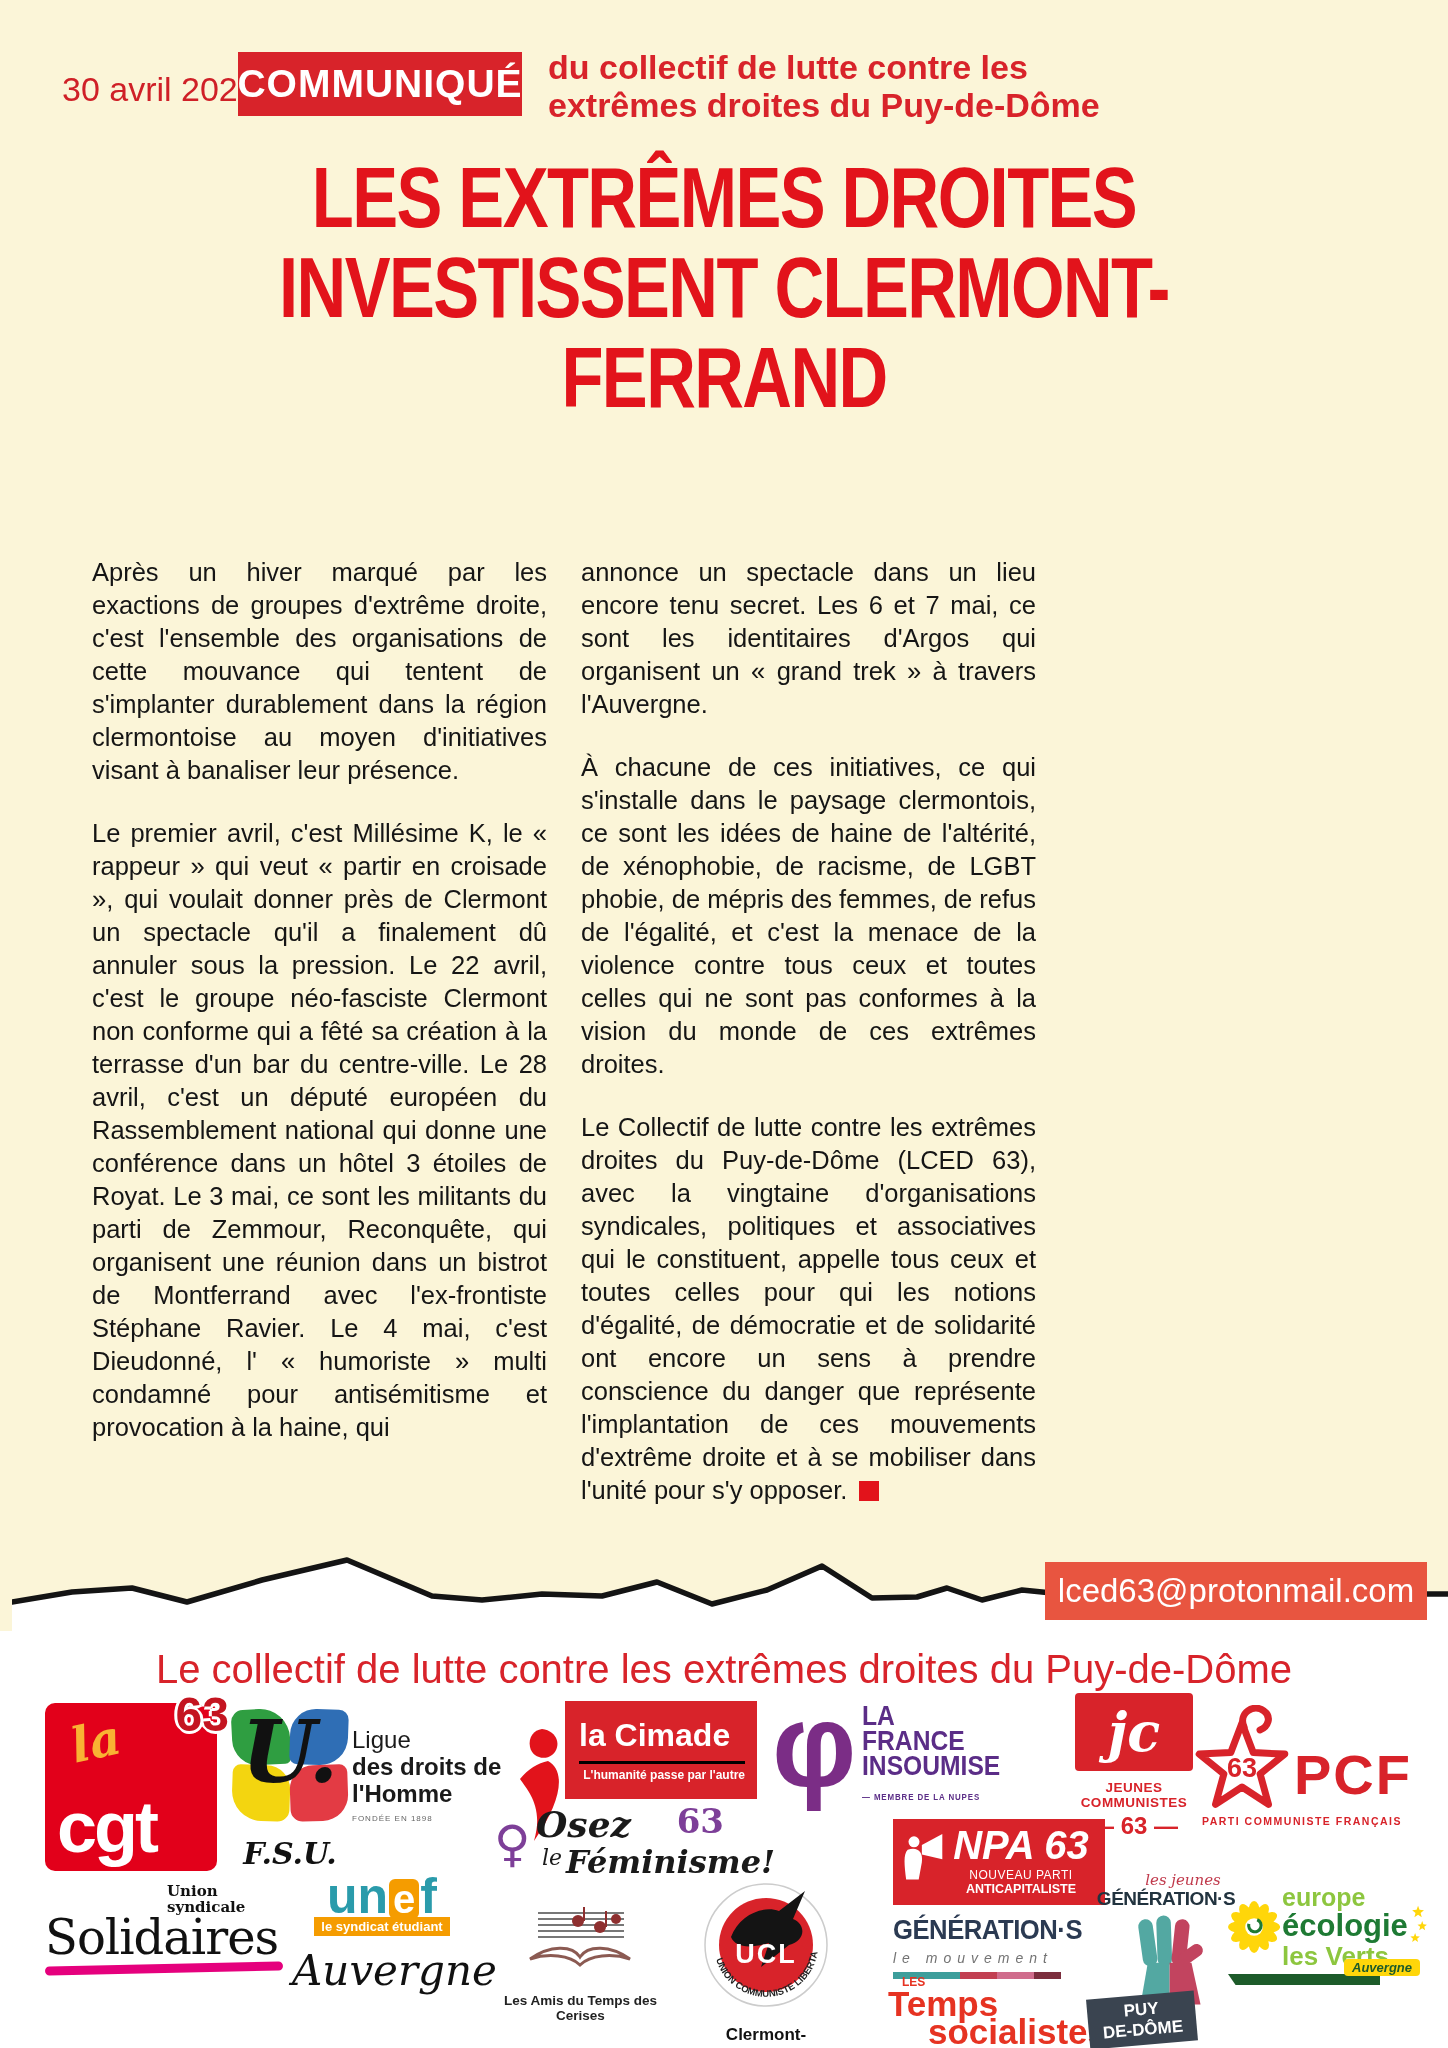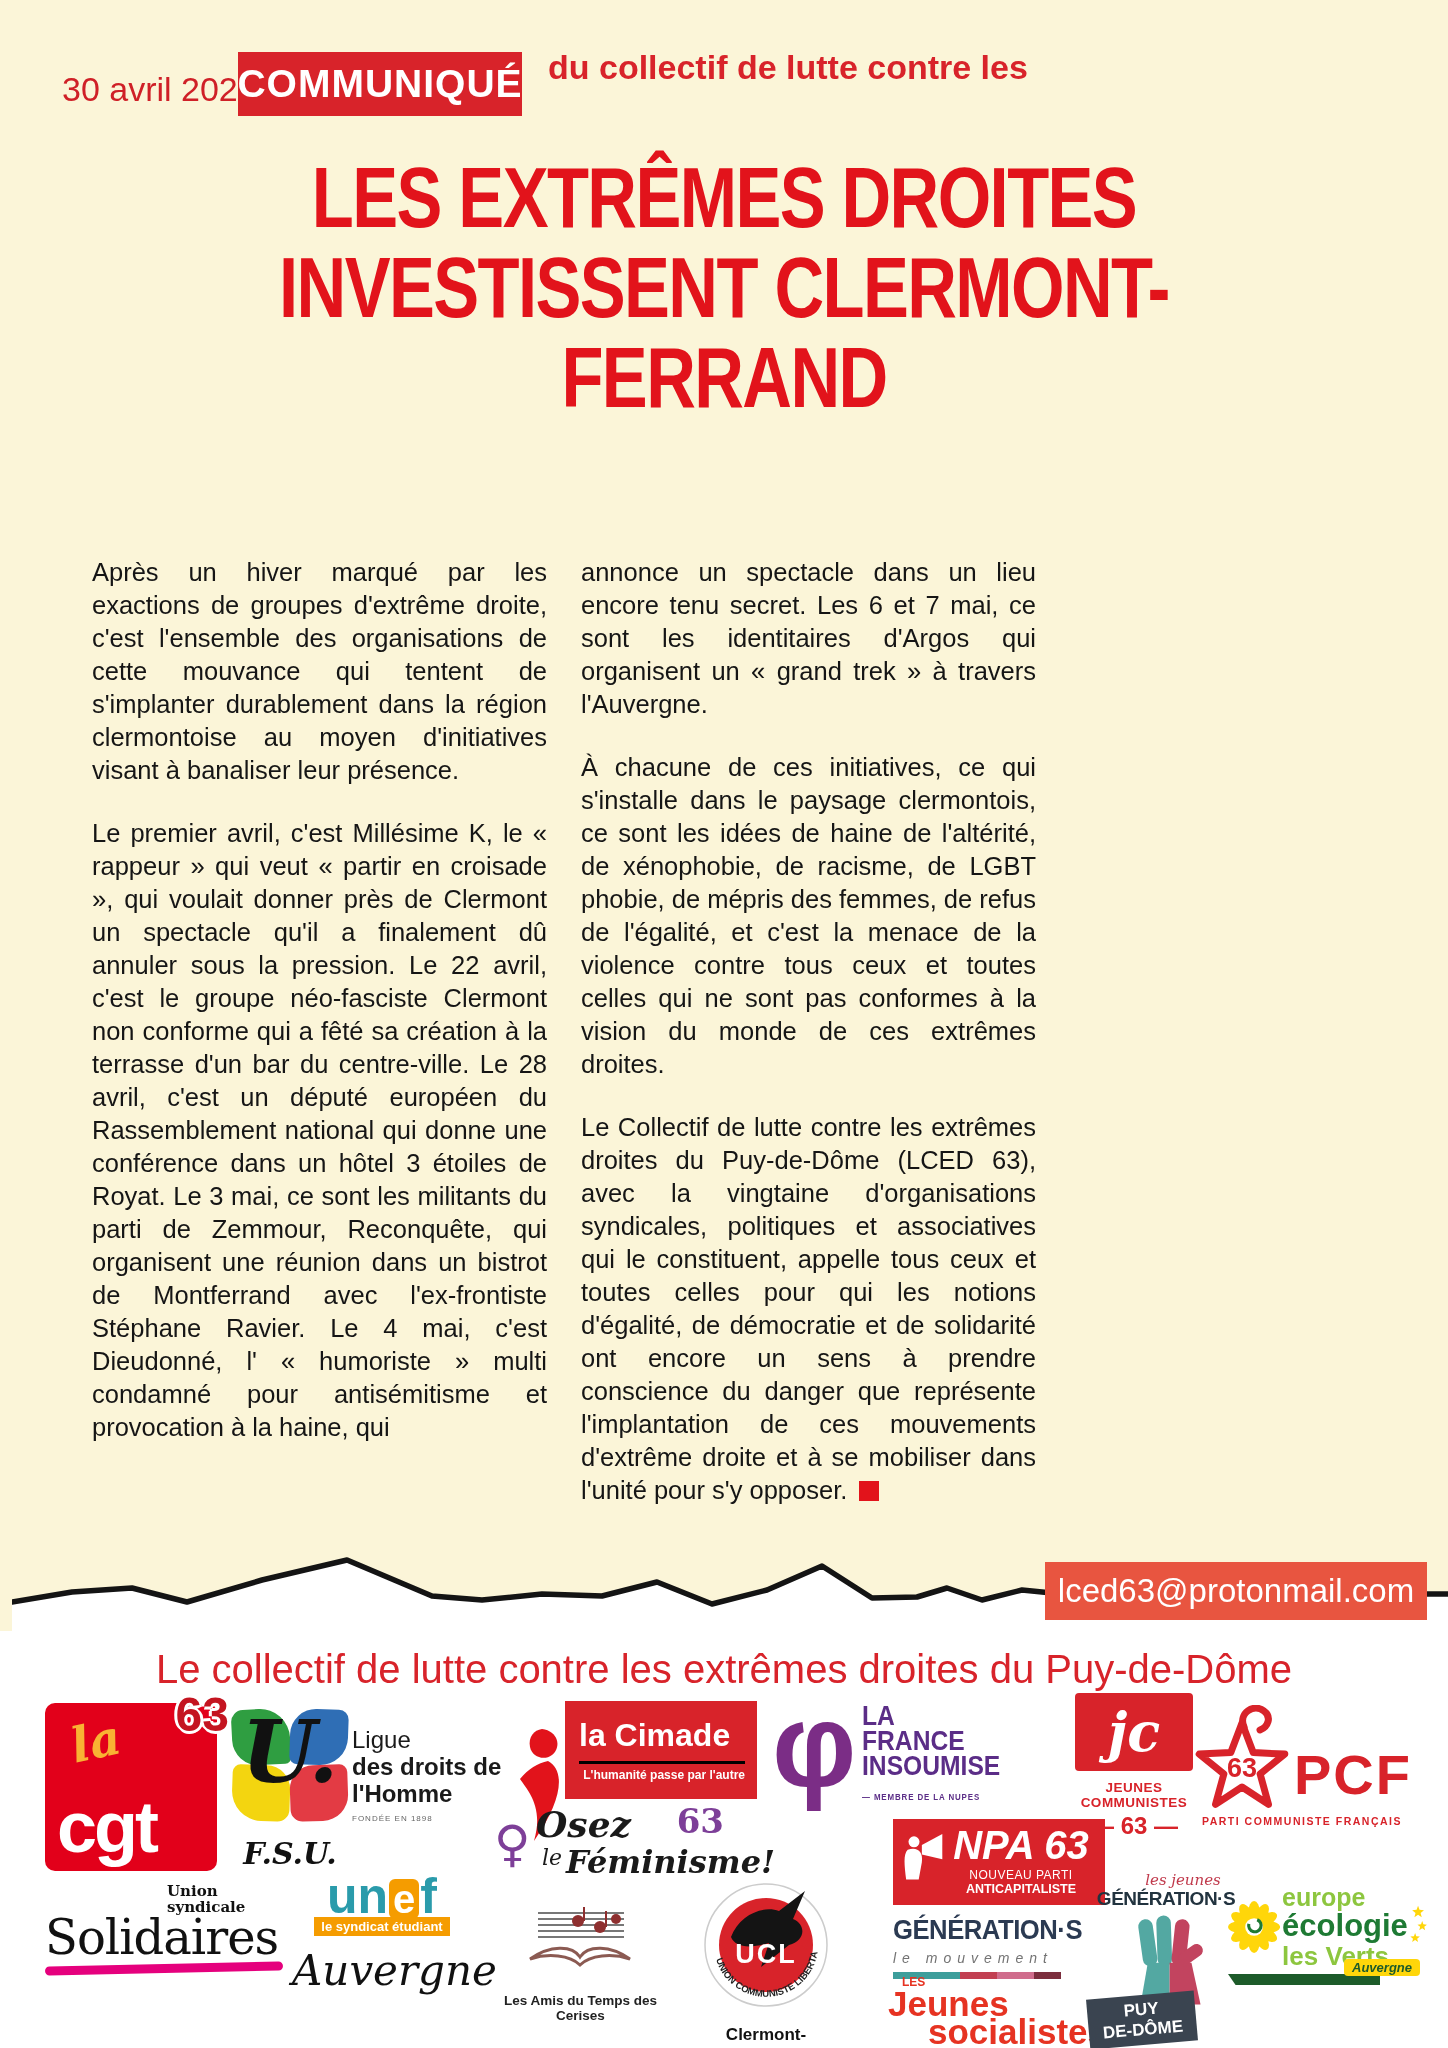--- a/index.html
+++ b/index.html
@@ -187,20 +187,21 @@
 </style>
 </head>
 <body>
 
 <div class="page">
 
   <div class="date">30 avril 2023</div>
   <div class="badge">COMMUNIQUÉ</div>
   <div class="subtitle">
     <span>du collectif de lutte contre les</span>
+    <span>extrêmes droites du Puy-de-Dôme</span>
   </div>
 
   <h1 class="main-title">
     <span>LES EXTRÊMES DROITES</span>
     <span>INVESTISSENT CLERMONT-</span>
     <span>FERRAND</span>
   </h1>
 
   <div class="columns">
     <div class="col">
@@ -372,21 +373,21 @@
       <div class="gen-bar">
         <span class="gen-seg1"></span>
         <span class="gen-seg2"></span>
         <span class="gen-seg3"></span>
         <span class="gen-seg4"></span>
       </div>
     </div>
 
     <div class="logo logo-js">
       <span class="js-les">LES</span>
-      <span class="js-w1">Jeunes</span>
+      <span class="js-w1">Temps</span>
       <span class="js-w2">socialistes</span>
     </div>
 
     <div class="logo logo-jgen">
       <span class="jgen-les">les jeunes</span>
       <span class="jgen-name">GÉNÉRATION·S</span>
       <svg width="100" height="100" viewBox="0 0 100 110">
         <rect x="22" y="10" width="16" height="52" rx="8" fill="#53a8a2" transform="rotate(-8 30 36)"></rect>
         <rect x="40" y="6" width="16" height="56" rx="8" fill="#53a8a2" transform="rotate(-2 48 34)"></rect>
         <rect x="58" y="10" width="16" height="52" rx="8" fill="#c2445f" transform="rotate(6 66 36)"></rect>

